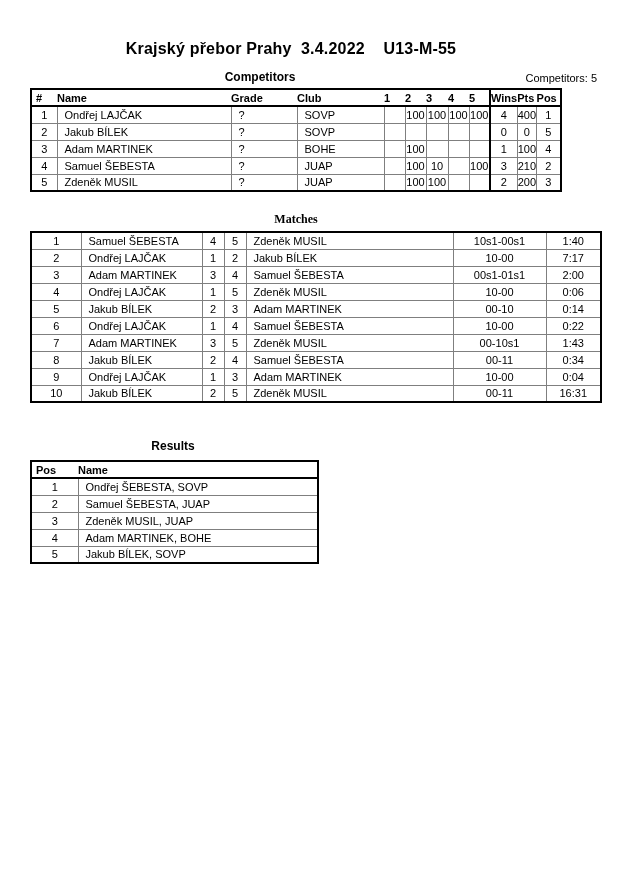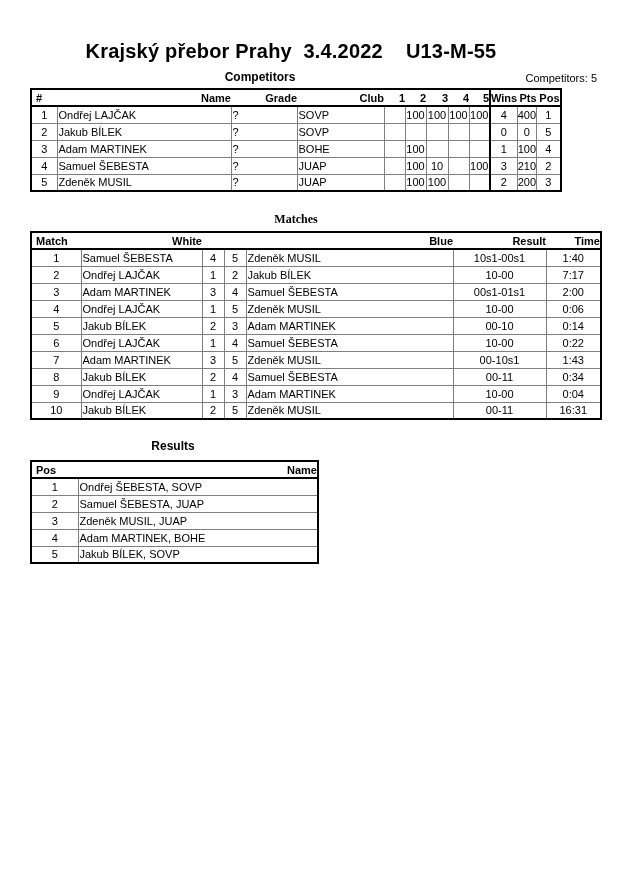--- a/index.html
+++ b/index.html
@@ -7,21 +7,21 @@
     width:630px; height:891px;
     background:#ffffff; color:#000000;
     font-family:"Liberation Sans", sans-serif;
     position:relative; overflow:hidden;
   }
   .abs { position:absolute; }
 
   #title {
     top:40px; left:0; width:582px;
     text-align:center;
-    font-size:20px; font-weight:bold;
+    font-size:16px; font-weight:bold;
     white-space:pre;
     letter-spacing:0.2px;
   }
 
   .section-heading { font-size:12px; font-weight:bold; white-space:nowrap; }
   #competitors-heading { top:70px; left:253px; transform:translateX(-50%);margin-left:7px; }
   #matches-heading     { top:212px; left:296px; transform:translateX(-50%);font-family:Liberation Serif, serif; }
   #results-heading     { top:439px; left:173px; transform:translateX(-50%); }
 
   #competitors-count { top:72px; right:33px; font-size:11px; }
@@ -47,23 +47,23 @@
     height:17px;
     text-align:center;
   }
   th {
     border-left:none; border-right:none;
     border-top:none;
     border-bottom:2px solid #000;
     height:17px;
     font-size:11px;
     font-weight:bold;
-    text-align:right;
-  }
-  .left  { text-align:left; padding-left:1px; }
+    text-align:left;
+  }
+  .left  { text-align:left; padding-left:7px; }
   .hleft { text-align:left; padding-left:4px; }
   .thickL { border-left:2px solid #000 !important;margin-top:12px; }
 </style>
 </head>
 <body>
 
 <div id="title" class="abs">Krajský přebor Prahy  3.4.2022    U13-M-55</div>
 
 <div id="competitors-heading" class="abs section-heading">Competitors</div>
 <div id="competitors-count" class="abs">Competitors: 5</div>
@@ -177,29 +177,20 @@
   <colgroup>
     <col style="width:50px">
       <col style="width:121px">
       <col style="width:22px">
       <col style="width:22px">
     <col style="width:207px">
       <col style="width:93px">
       <col style="width:55px">
   </colgroup>
   <tbody>
-      <tr>
-    <th class="hleft">Match</th>
-    <th>White</th>
-    <th></th>
-    <th></th>
-    <th>Blue</th>
-    <th>Result</th>
-    <th>Time</th>
-  </tr>
   <tr>
     <td>1</td>
     <td class="left">Samuel ŠEBESTA</td>
     <td>4</td>
     <td>5</td>
     <td class="left">Zdeněk MUSIL</td>
     <td>10s1-00s1</td>
     <td>1:40</td>
   </tr>
   <tr>

